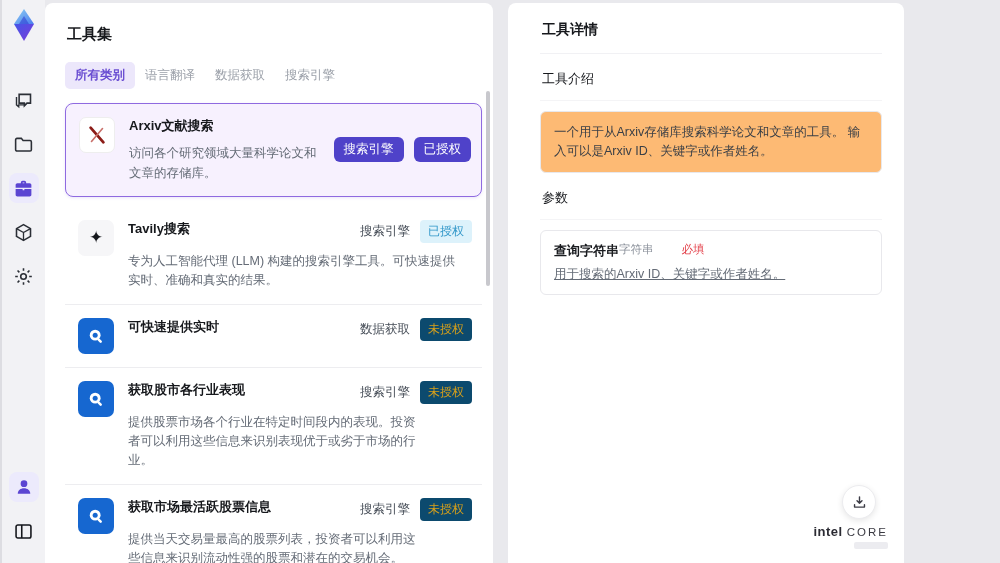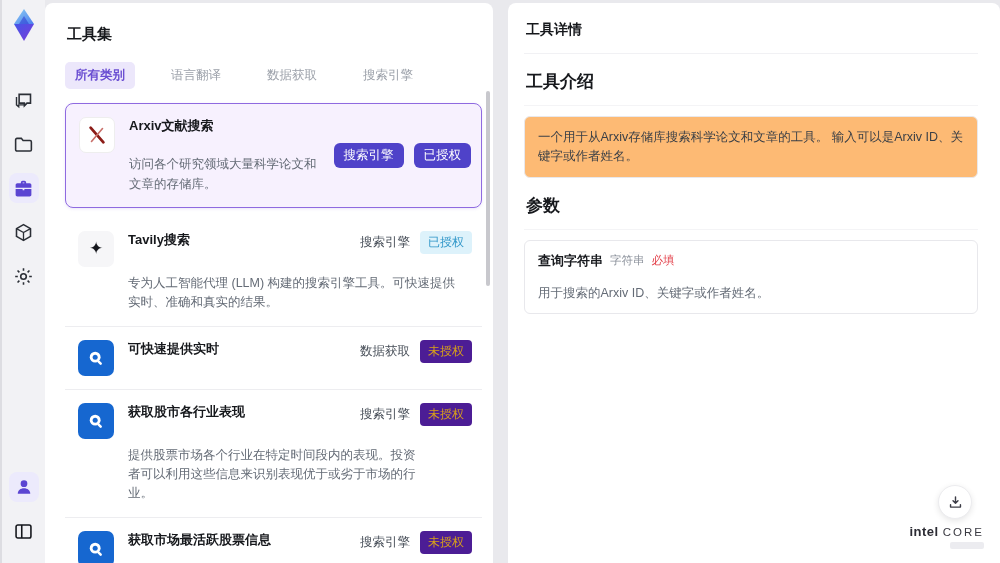--- a/index.html
+++ b/index.html
@@ -1,21 +1,21 @@
 <!DOCTYPE html>
 <html><head>
 <meta charset="utf-8">
 <style>
   * { margin:0; padding:0; box-sizing:border-box; }
   html,body { width:1000px; height:563px; overflow:hidden; }
   body {
     font-family:"Liberation Sans","DejaVu Sans",sans-serif;
     background:#e9e9ed; color:#16181c; font-size:13px;
   }
-  .app { display:flex; width:1000px; height:563px; }
+  .app { display:flex; width:904px; height:563px; }
 
   
   .sidebar {
     width:45px; background:#f2f2f5; border-left:2px solid #dddde2;
     display:flex; flex-direction:column; align-items:center; flex-shrink:0;
     padding-top:8px; padding-bottom:10px;
   }
   .logo { width:30px; height:34px; margin-bottom:36px; }
   .side-icon {
     width:30px; height:30px; display:flex; align-items:center; justify-content:center;
@@ -27,26 +27,26 @@
 
   
   .main { flex:1; display:flex; padding-top:3px; min-width:0; }
   .left-panel {
     width:448px; background:#fff; border-radius:8px 8px 0 0; flex-shrink:0;
     padding:16px 10px 0 20px; position:relative; overflow:hidden;
   }
   .panel-gap { width:15px; flex-shrink:0; }
   .right-panel {
     flex:1; background:#fff; border-radius:8px 8px 0 0;
-    padding:14px 22px 0 16px; position:relative;
+    padding:14px 22px 0 32px; position:relative;
   }
 
   
   .lp-title { font-size:15px; font-weight:bold; margin:6px 0 18px 2px; }
-  .tabs { display:flex; align-items:center; gap:26px; margin-bottom:14px; }
+  .tabs { display:flex; align-items:center; margin-bottom:14px; }
   .tab { font-size:12.5px; color:#9ba0a9; cursor:pointer; padding:5px 10px; border-radius:5px; }
   .tab.active { background:#ece7fb; color:#6a4ed2; font-weight:bold; }
 
   .tool-list { width:417px; }
   .tool-card { background:#fff; border-bottom:1px solid #ededf0; padding:13px 10px 13px 13px; position:relative; cursor:pointer; }
   .tool-card.selected {
     border:1px solid #8f6ae0; background:#f7f1fe; border-radius:8px;
     margin-bottom:10px; box-shadow:0 1px 3px rgba(120,90,220,.15);
   }
   .card-row { display:flex; }
@@ -58,43 +58,43 @@
   .ico-light { background:#f6f6f8; }
   .ico-blue  { background:#1667d0; }
   .ico-star  { font-size:17px; color:#15171c; line-height:1; }
   .card-body { flex:1; min-width:0; }
   .card-head { display:flex; align-items:flex-start; }
   .card-title { font-size:13px; font-weight:bold; color:#16181c; line-height:1.4; }
   .card-meta { margin-left:auto; display:flex; align-items:center; gap:10px; flex-shrink:0; padding-left:8px; }
   .cat-text { font-size:12.5px; color:#474e58; }
   .badge { font-size:12px; padding:3px 8px; border-radius:4px; white-space:nowrap; }
   .badge-blue   { background:#ddf2fb; color:#3197c9; }
-  .badge-yellow { background:#4c1d95; color:#d8a01a; }
+  .badge-yellow { background:#0c4a6e; color:#d8a01a; }
   .badge-purple { background:#4f42c9; color:#fff; font-size:12.5px; padding:4px 10px; border-radius:6px; }
-  .card-desc { font-size:12.5px; color:#646b76; line-height:1.55; margin-top:20px; max-width:296px; }
+  .card-desc { font-size:12.5px; color:#646b76; line-height:1.55; margin-top:9px; max-width:296px; }
   .selected .card-meta { align-self:center; }
 
   .scrollbar-thumb {
     position:absolute; right:3px; top:88px; width:4px; height:195px;
     background:#c8c8cd; border-radius:2px;
   }
 
   
   .rp-title { font-size:14px; font-weight:bold; padding:4px 0 14px 2px; border-bottom:1px solid #f1f1f4; }
-  .section-head { font-size:17px; font-weight:bold; padding:16px 0 12px 2px; border-bottom:1px solid #f4f4f6; }
+  .section-head { font-size:13px; font-weight:normal; padding:16px 0 12px 2px; border-bottom:1px solid #f4f4f6; }
   .info-box {
     border:1px solid #e8e8ec; border-radius:6px; background:#fdba74;
     padding:11px 13px; margin-top:10px; font-size:12.5px; color:#3a3f46; line-height:1.5;
   }
   .param-box { border:1px solid #e8e8ec; border-radius:6px; padding:11px 13px; margin-top:10px; }
-  .param-head { display:flex; align-items:center; gap:7px; }
+  .param-head { display:flex; align-items:flex-start; }
   .param-name { font-size:13px; font-weight:bold; color:#1a1c20; }
   .param-type { font-size:11.5px; color:#8b919b; }
-  .param-req  { font-size:11.5px; color:#e3404a; }
-  .param-desc { font-size:12.5px; color:#646b76; margin-top:15px; }
+  .param-req  { font-size:11.5px; color:#e3404a;margin-left:28px; }
+  .param-desc { font-size:12.5px; color:#646b76; margin-top:6px;text-decoration:underline; }
 
   
   .fab {
     position:absolute; right:28px; bottom:44px; width:34px; height:34px; border-radius:50%;
     background:#fff; border:1px solid #ececef; box-shadow:0 2px 6px rgba(0,0,0,.10);
     display:flex; align-items:center; justify-content:center; cursor:pointer;
   }
   .brand { position:absolute; right:16px; bottom:14px; text-align:center; }
   .brand-line { font-size:13px; color:#2b2b33; letter-spacing:.5px; }
   .brand-intel { font-weight:bold; }

